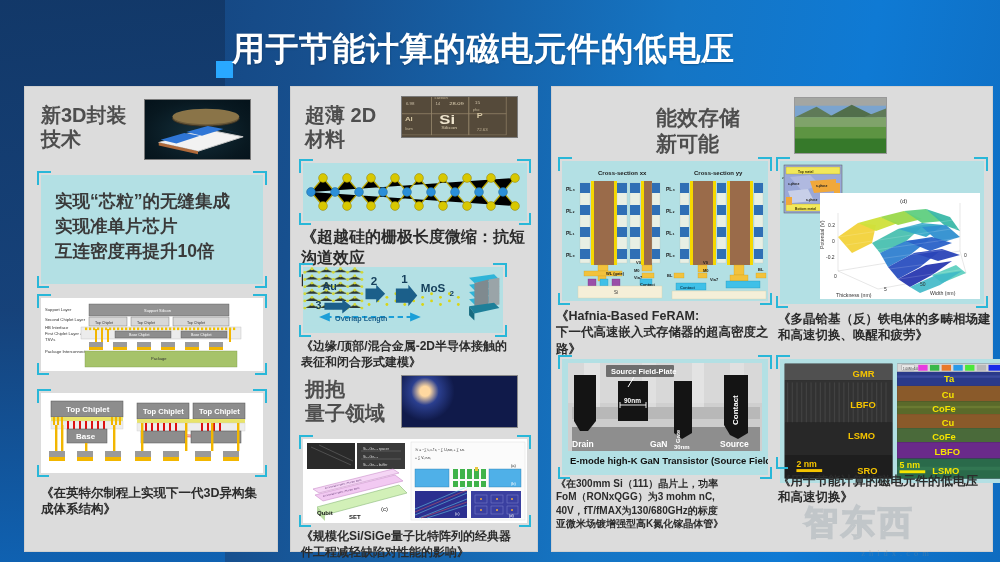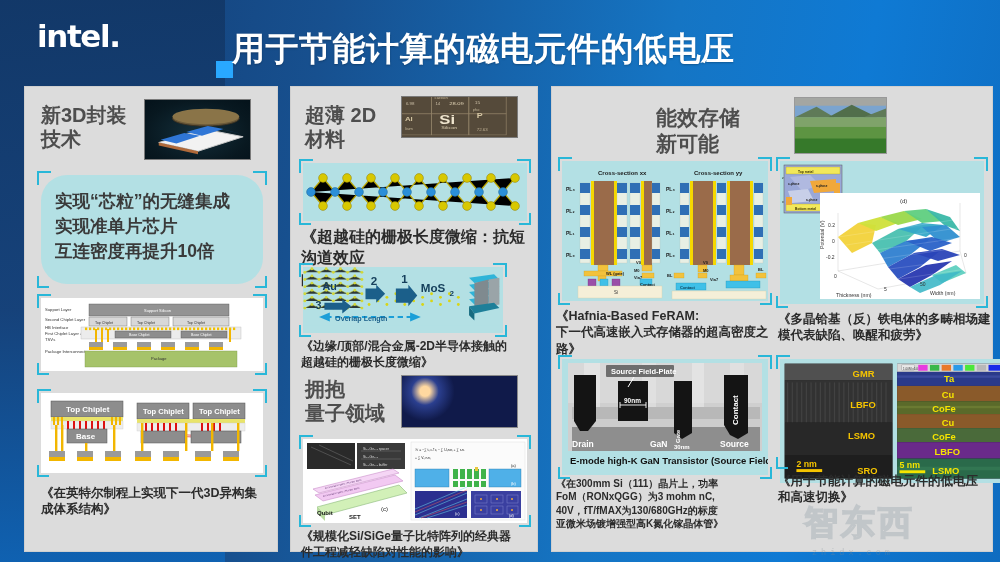--- a/index.html
+++ b/index.html
@@ -96,39 +96,36 @@
   }
   .thumb svg { display:block; width:100%; height:100%; }
 
   
   .watermark {
     position: absolute; right: 6px; bottom: 2px; width: 196px; height: 64px;
     opacity: .33; z-index: 9; pointer-events: none; margin-top: 33px;
   }
   .wm-text {
     position: absolute; left: 14px; bottom: 2px; width: 170px;
-    font-size: 8.5px; letter-spacing: 4px; color: #7d8a93; 
-    font-family: Liberation Mono, monospace;
+    font-size: 8.5px; letter-spacing: 4px; color: #7d8a93; text-align: center;
+    font-family: Liberation Serif, serif;
   }
   .wm-glyphs {
     position: absolute; left: 6px; top: 4px;
     font-size: 34px; font-weight: 700; color: transparent;
     -webkit-text-stroke: 1.4px #8d9aa4; letter-spacing: 3px;
   }
   .tiny { font-size: 4.2px; }
 </style>
 </head>
 <body>
 
 <div class="slide">
 
   <div class="header">
-    <div class="intel-logo">
-      <span>intel</span><span class="dot">.</span>
-    </div>
     <div class="title-accent"></div>
     <div class="slide-title">用于节能计算的磁电元件的低电压</div>
   </div>
 
   <div class="panel" id="panel-left">
 
     <div class="sec-head" style="left:16px; top:16px; font-size:20px;">新3D封装
 技术</div>
 
     <div class="thumb thumb-3dpack" style="left:119px; top:12px; width:107px; height:61px;">
@@ -137,21 +134,21 @@
         <ellipse cx="62" cy="17" rx="34" ry="8" fill="#8a7448"></ellipse>
         <polygon points="14,44 60,30 100,38 54,53" fill="#f2f2f2"></polygon>
         <polygon points="14,44 60,30 100,38 54,53" fill="none" stroke="#c8c8c8"></polygon>
         <polygon points="16,41 40,34 56,37 32,45" fill="#2f76d6"></polygon>
         <polygon points="42,33 64,27 80,30 58,37" fill="#2f76d6"></polygon>
         <polygon points="66,27 86,32 98,35 78,30" fill="#2f76d6"></polygon>
         <polygon points="14,44 54,53 54,56 14,47" fill="#b06a3a"></polygon>
       </svg>
     </div>
 
-    <div class="bbox" style="left:16px; top:88px; width:222px; height:109px;border-radius:26px;">
+    <div class="bbox" style="left:16px; top:88px; width:222px; height:109px;">
       <i class="c3"></i>
         <i class="c4"></i>
       <div class="callout-text">实现“芯粒”的无缝集成
 实现准单片芯片
 互连密度再提升10倍</div>
     </div>
 
     <div class="bbox plain" style="left:16px; top:211px; width:222px; height:73px;">
       <i class="c3"></i><i class="c4"></i>
       <svg viewBox="0 0 222 73" preserveAspectRatio="none">
@@ -522,21 +519,21 @@
           <polygon points="186,36 214,32 220,38 192,42" fill="#2fb4d8"></polygon>
           <polygon points="192,18 208,14 208,44 192,48" fill="#7f8a8f"></polygon>
           <polygon points="208,14 220,12 220,42 208,44" fill="#9aa4a8"></polygon>
           <polygon points="186,44 214,40 220,46 192,52" fill="#1e7f99"></polygon>
           <polygon points="186,44 192,52 192,60 186,54" fill="#176b80"></polygon>
         </g>
       </svg>
     </div>
 
     <div class="cap" style="left:10px; top:252px; width:236px; font-size:12px;">《边缘/顶部/混合金属-2D半导体接触的
-超越硅的栅极长度微缩》</div>
+表征和闭合形式建模》</div>
 
     <div class="sec-head" style="left:14px; top:290px; font-size:20px;">拥抱
 量子领域</div>
 
     <div class="thumb thumb-quantum" style="left:110px; top:288px; width:117px; height:53px;"></div>
 
     <div class="bbox plain" style="left:12px; top:352px; width:224px; height:84px;">
       <i class="c3"></i><i class="c4"></i>
       <svg viewBox="0 0 224 84" preserveAspectRatio="none">
         <rect width="224" height="84" fill="#ffffff"></rect>
@@ -822,21 +819,21 @@
           <text x="140" y="125">50</text>
             <text x="184" y="96">0</text>
         </g>
         <text x="44" y="88" font-size="5.2" fill="#333" transform="rotate(-90 44 88)">Potential (V)</text>
         <text x="56" y="136" font-size="5.2" fill="#333">Thickness (nm)</text>
         <text x="150" y="134" font-size="5.2" fill="#333">Width (nm)</text>
       </svg>
     </div>
 
     <div class="cap" style="left:226px; top:224px; width:214px; font-size:12.5px;">《多晶铪基（反）铁电体的多畴相场建
-模代表缺陷、唤醒和疲劳》</div>
+和高速切换、唤醒和疲劳》</div>
 
     <div class="bbox" style="left:10px; top:272px; width:206px; height:116px;">
       <i class="c3"></i><i class="c4"></i>
       <svg viewBox="0 0 206 112" preserveAspectRatio="none">
         <rect width="206" height="112" fill="#b3e0e4"></rect>
         <rect x="6" y="4" width="194" height="88" fill="#cfcfcf"></rect>
         <rect x="6" y="4" width="194" height="40" fill="#d8d8d8"></rect>
         <g opacity=".5">
           <rect x="22" y="4" width="16" height="52" fill="#efefef"></rect>
           <rect x="80" y="4" width="14" height="48" fill="#e8e8e8"></rect>

